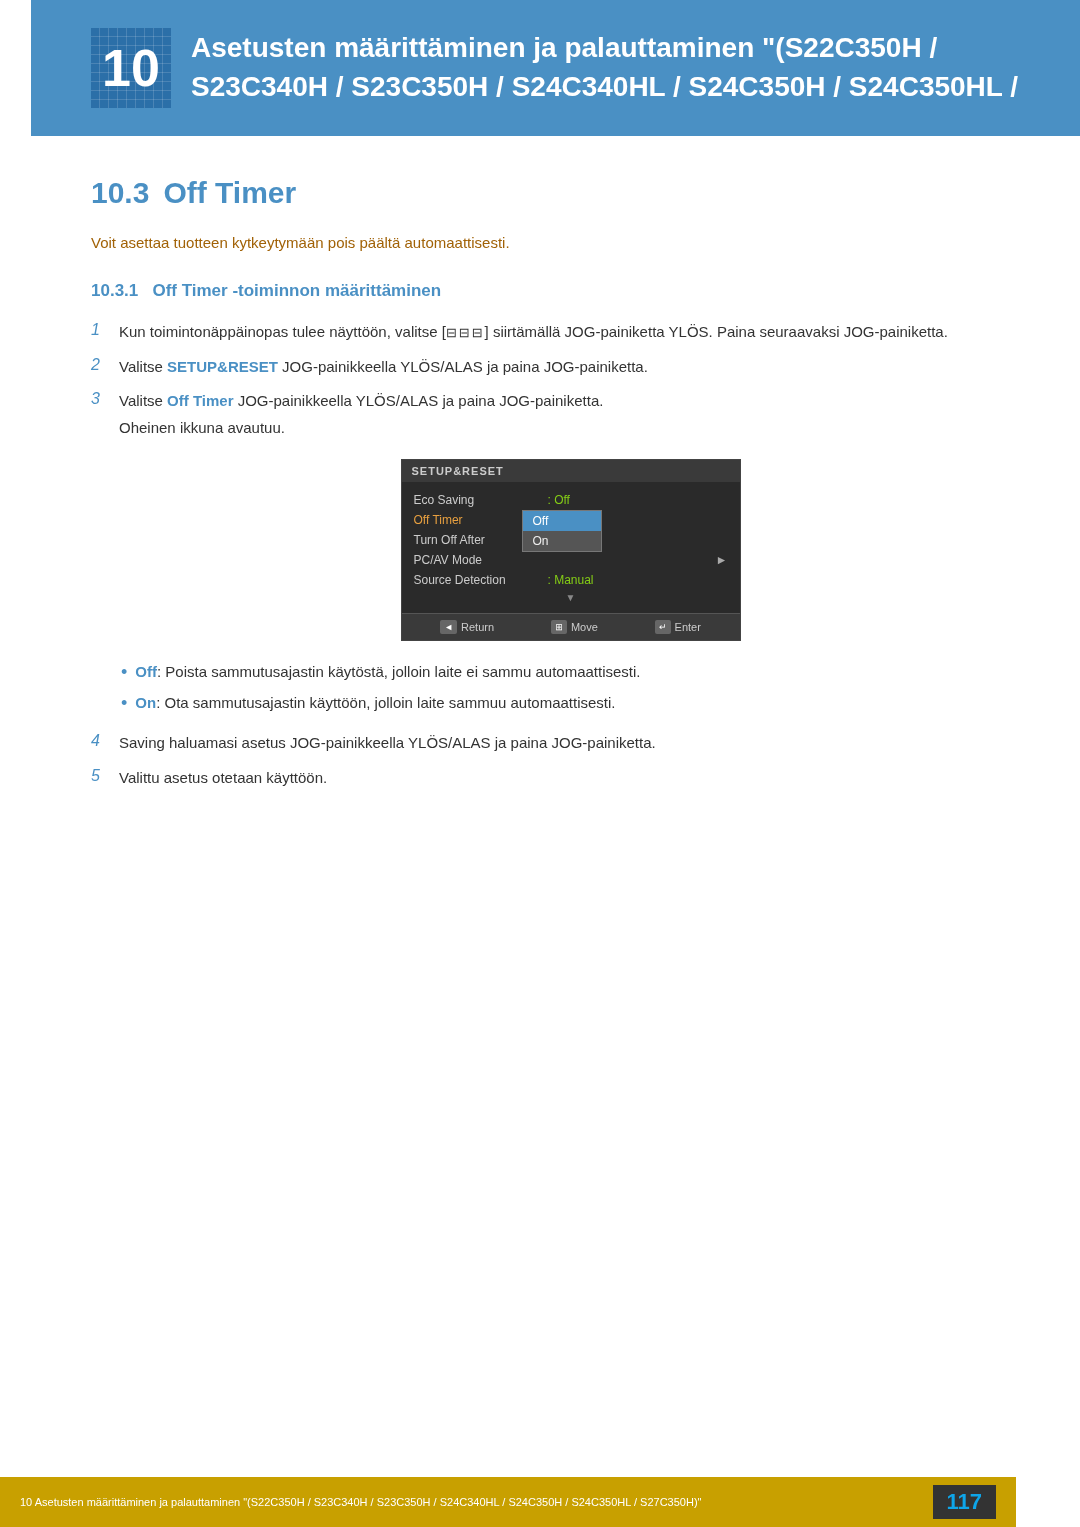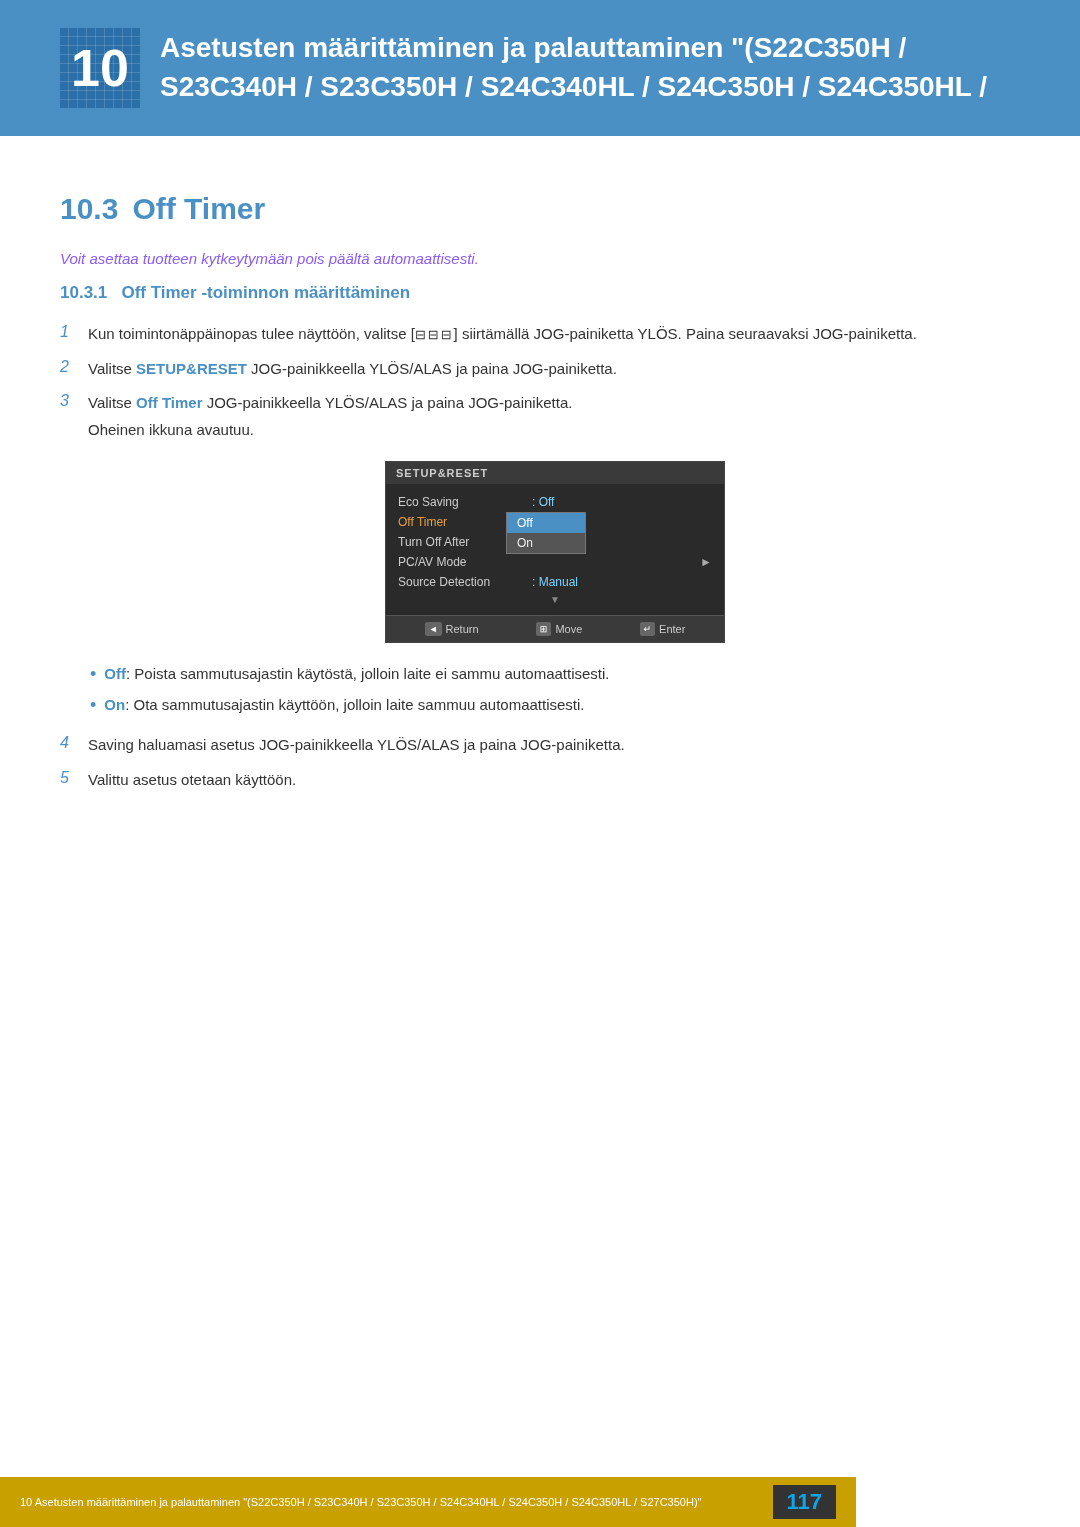--- a/index.html
+++ b/index.html
@@ -8,21 +8,21 @@
       width: 1080px;
       min-height: 1527px;
       background: #ffffff;
       font-family: Arial, sans-serif;
       font-size: 15px;
       color: #333;
       position: relative;
     }
 
     .page-wrapper {
-      padding: 0 60px 80px 60px;
+      padding: 0 60px 80px 91px;
     }
 
     
     .header-banner {
       background: #4a90c4;
       margin: 0 -60px 0 -60px;
       padding: 28px 60px 28px 60px;
       display: flex;
       align-items: flex-start;
       gap: 20px;
@@ -59,28 +59,26 @@
       margin-bottom: 24px;
       display: flex;
       align-items: baseline;
       gap: 14px;
     }
 
     .section-number {
       font-size: 30px;
       font-weight: bold;
       color: #4a90c4;
-      margin-top: 16px;
     }
 
     .intro-text {
       font-size: 15px;
-      color: #8b5cf6;
-      margin-bottom: 16px;
-      font-style: italic;
+      color: #a16207;
+      margin-bottom: 30px;
     }
 
     
     .subsection-heading {
       color: #4a90c4;
       font-size: 17px;
       font-weight: bold;
       margin-bottom: 20px;
     }
 
@@ -160,21 +158,21 @@
       min-width: 130px;
       color: #ccc;
       font-size: 12px;
     }
 
     .menu-item-label.orange {
       color: #e8a040;
     }
 
     .menu-item-value {
-      color: #7dd3fc;
+      color: #84cc16;
       font-size: 12px;
       margin-left: 4px;
     }
 
     .dropdown-popup {
       position: absolute;
       left: 120px;
       top: 0;
       background: #555;
       border: 1px solid #777;
@@ -238,21 +236,21 @@
       font-size: 18px;
       line-height: 1;
       margin-top: 2px;
     }
 
     
     .page-footer {
       position: fixed;
       bottom: 0;
       left: 0;
-      width: 856px;
+      width: 1016px;
       background: #c8a000;
       display: flex;
       align-items: center;
       justify-content: space-between;
       padding: 8px 20px;
     }
 
     .footer-text {
       color: #fff;
       font-size: 11px;

